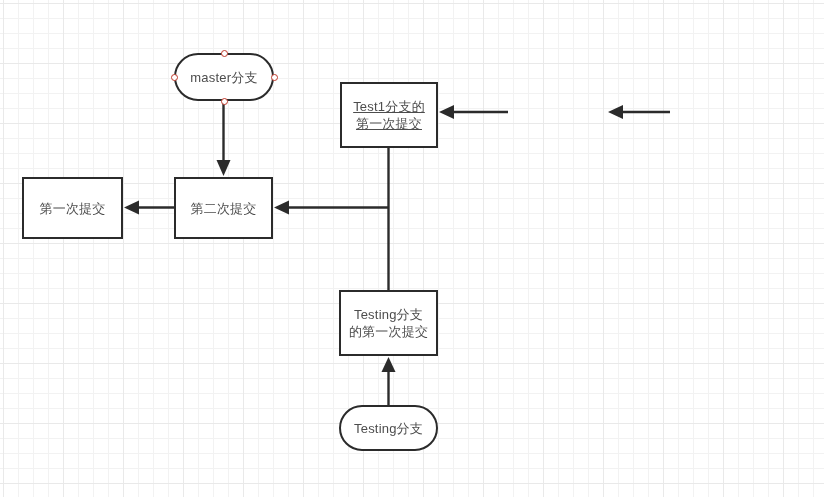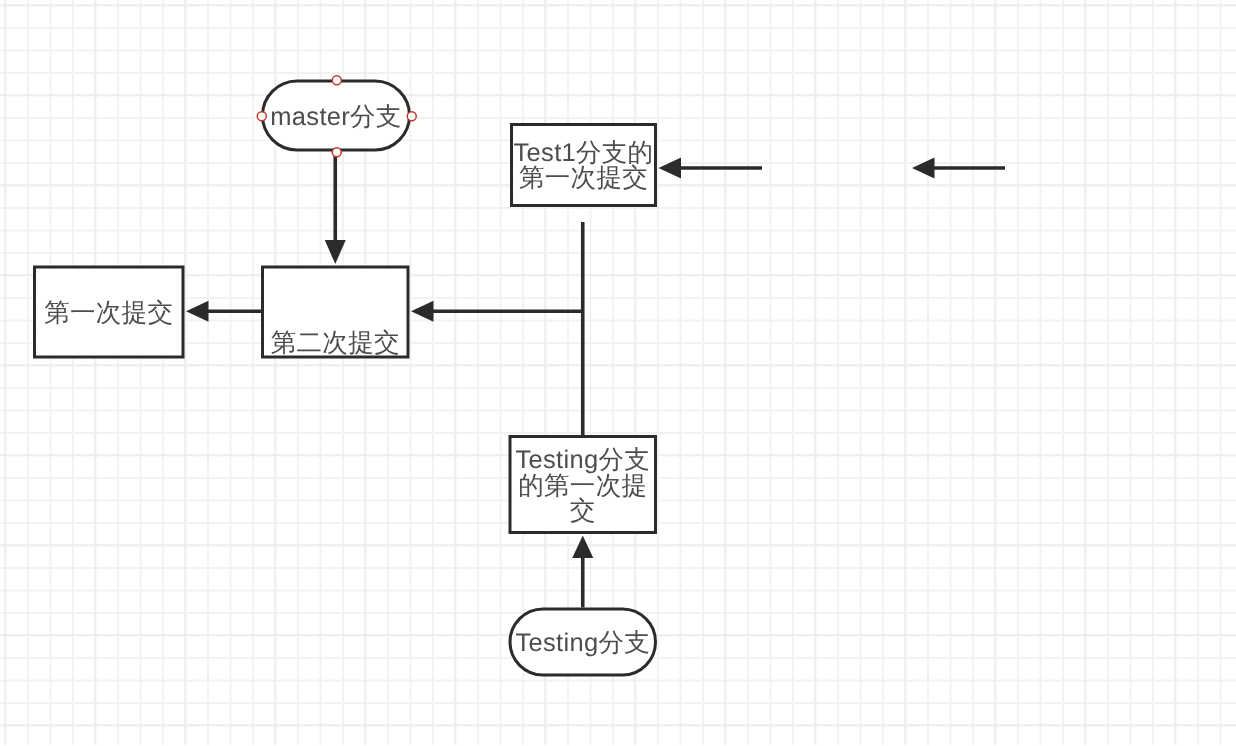--- a/index.html
+++ b/index.html
@@ -40,21 +40,21 @@
     width: 824px;
     height: 497px;
     pointer-events: none;
   }
   .node {
     position: absolute;
     box-sizing: border-box;
     background: #ffffff;
     border: 2px solid #2b2b2b;
     color: #4d4d4d;
-    font-size: 17px;
+    font-size: 13px;
     line-height: 17px;
     display: flex;
     align-items: center;
     justify-content: center;
     text-align: center;
     white-space: pre-line;
     letter-spacing: 0.2px;
   }
   .node.rounded {
     border-radius: 24px;
@@ -124,25 +124,25 @@
   </div>
   <div class="anchor" style="left:220.5px; top:49.5px;"></div>
   <div class="anchor" style="left:270.5px; top:73.5px;"></div>
   <div class="anchor" style="left:220.5px; top:97.5px;"></div>
   <div class="anchor" style="left:170.5px; top:73.5px;"></div>
 
   <div class="node" style="left:22px; top:177px; width:101px; height:62px;">
     <span>第一次提交</span>
   </div>
 
-  <div class="node" style="left:174px; top:177px; width:99px; height:62px;align-items:flex-end;">
+  <div class="node" style="left:174px; top:177px; width:99px; height:62px;">
     <span>第二次提交</span>
   </div>
 
-  <div class="node" style="left:340px; top:82px; width:98px; height:56px;">
+  <div class="node" style="left:340px; top:82px; width:98px; height:66px;text-decoration:underline;">
     <span>Test1分支的
 第一次提交</span>
   </div>
 
 
 
   <div class="node" style="left:339px; top:290px; width:99px; height:66px;">
     <span>Testing分支
 的第一次提交</span>
   </div>

